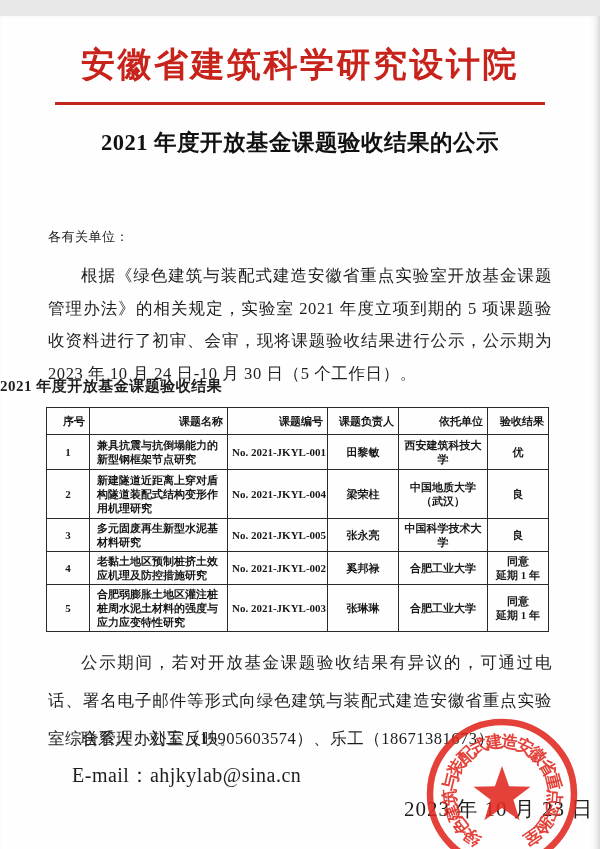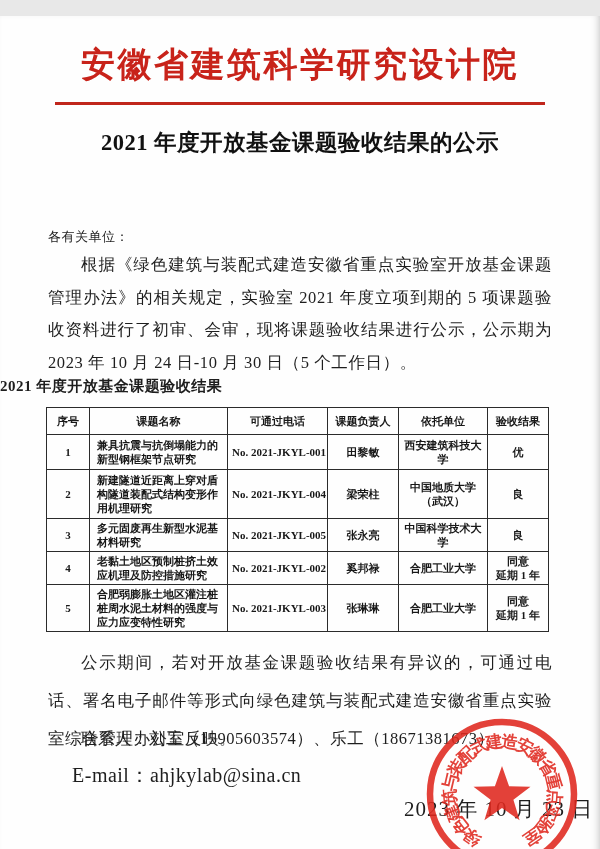--- a/index.html
+++ b/index.html
@@ -19,39 +19,39 @@
     position:absolute;top:86px;left:55px;width:490px;height:3px;background:#c0261c;
   }
   
   .doc-title{
     position:absolute;top:110px;left:30px;right:30px;text-align:center;
     font-size:22.5px;font-weight:700;line-height:33px;letter-spacing:.5px;color:#111;
   }
   
   .salutation{position:absolute;top:212px;left:48px;font-size:13px;letter-spacing:.5px;}
   .para-opening{
-    position:absolute;top:233px;left:48px;width:504px;
+    position:absolute;top:244px;left:48px;width:504px;
     font-size:16.5px;line-height:32.5px;letter-spacing:.6px;
     text-indent:2em;text-align:justify;
   }
   .table-caption{
     position:absolute;top:361px;left:0;right:0;text-align:left;
     font-size:15px;font-weight:700;letter-spacing:.5px;
   }
   
   table.results{
     position:absolute;top:391px;left:46px;width:502px;
     border-collapse:collapse;table-layout:fixed;
     font-size:11px;line-height:14px;font-weight:600;color:#181818;
   }
   table.results th,table.results td{
     border:1px solid #2b2b2b;text-align:center;vertical-align:middle;
     padding:2px 4px;white-space:pre-line;overflow:hidden;
   }
-  table.results th{font-weight:700;}
+  table.results th{font-weight:700;text-align:right;}
   table.results td.col-title{text-align:left;padding-left:7px;padding-right:5px;}
   table.results td.col-code{white-space:nowrap;font-family:"Liberation Serif",serif;}
   tr.hrow{height:27px;}
   tbody tr:nth-child(1){height:35px;}
   tbody tr:nth-child(2){height:49px;}
   tbody tr:nth-child(3){height:30px;}
   tbody tr:nth-child(4){height:33px;}
   tbody tr:nth-child(5){height:47px;}
   
   .para-closing{
@@ -92,21 +92,21 @@
         <col style="width:138px">
         <col style="width:100px">
       <col style="width:71px">
         <col style="width:89px">
         <col style="width:61px">
     </colgroup>
     <thead>
       <tr class="hrow">
         <th>序号</th>
         <th>课题名称</th>
-        <th>可通过电话</th>
+        <th>课题编号</th>
         <th>课题负责人</th>
         <th>依托单位</th>
         <th>验收结果</th>
       </tr>
     </thead>
     <tbody>
         <tr>
           <td class="col-no">1</td>
           <td class="col-title">兼具抗震与抗倒塌能力的新型钢框架节点研究</td>
           <td class="col-code">No. 2021-JKYL-001</td>

